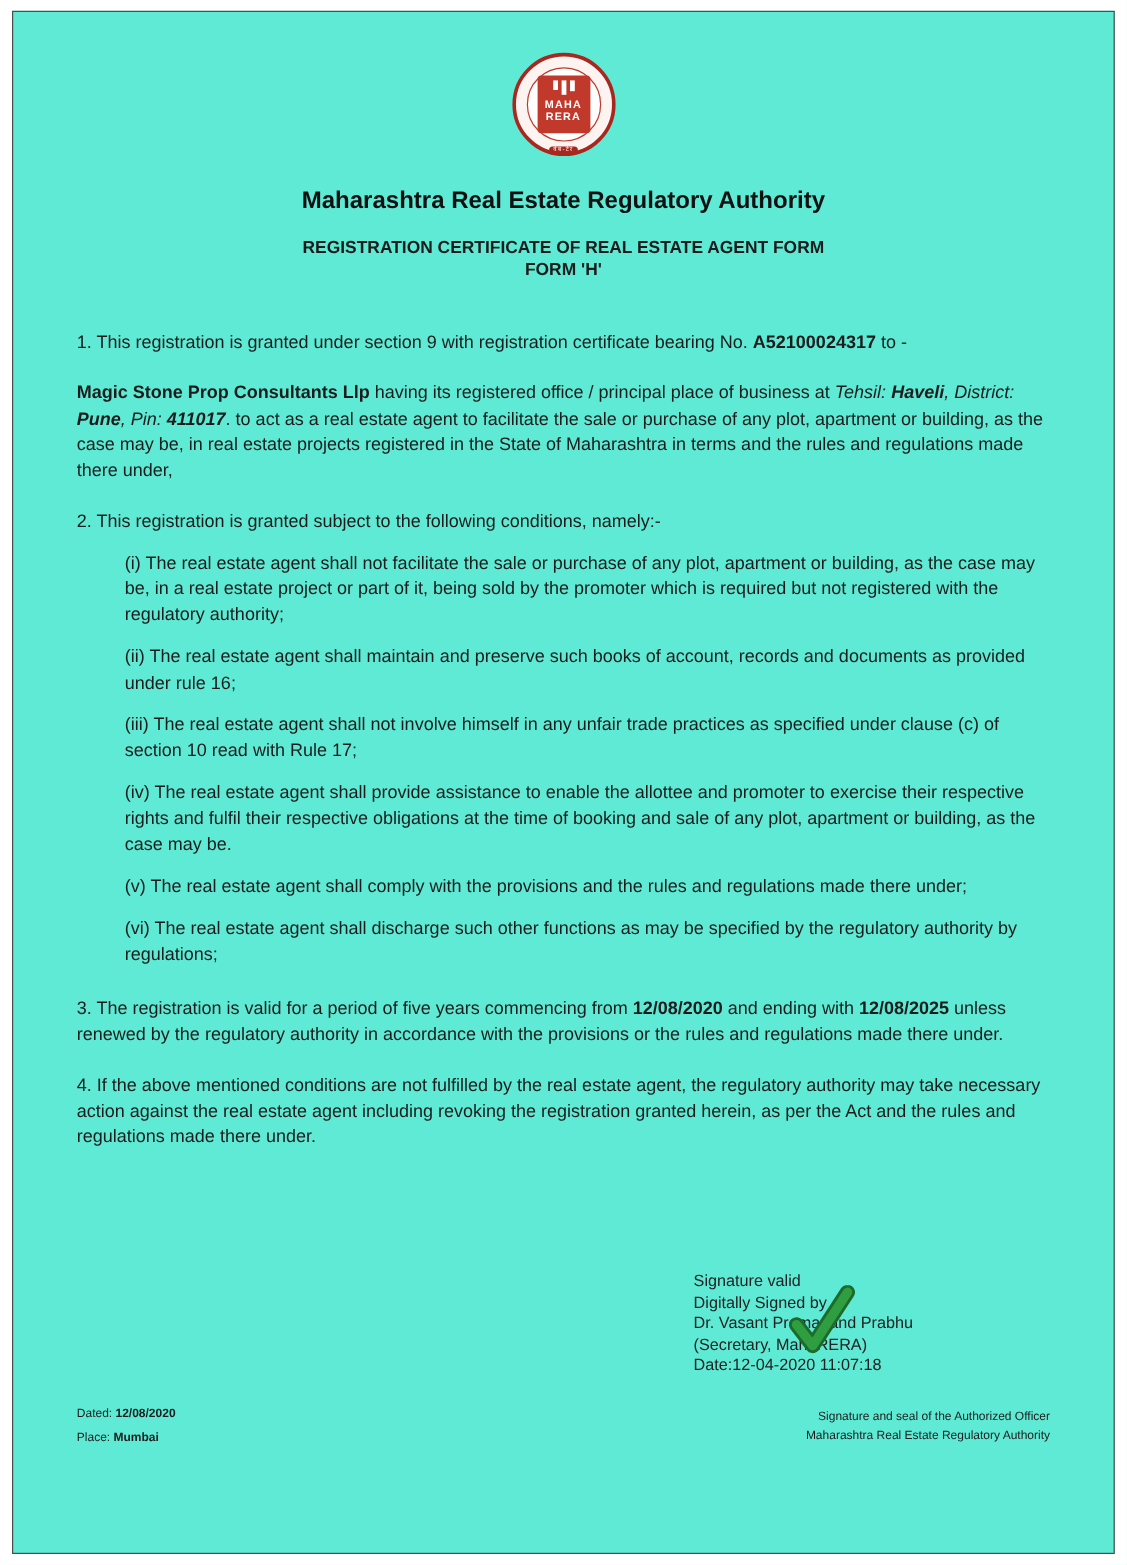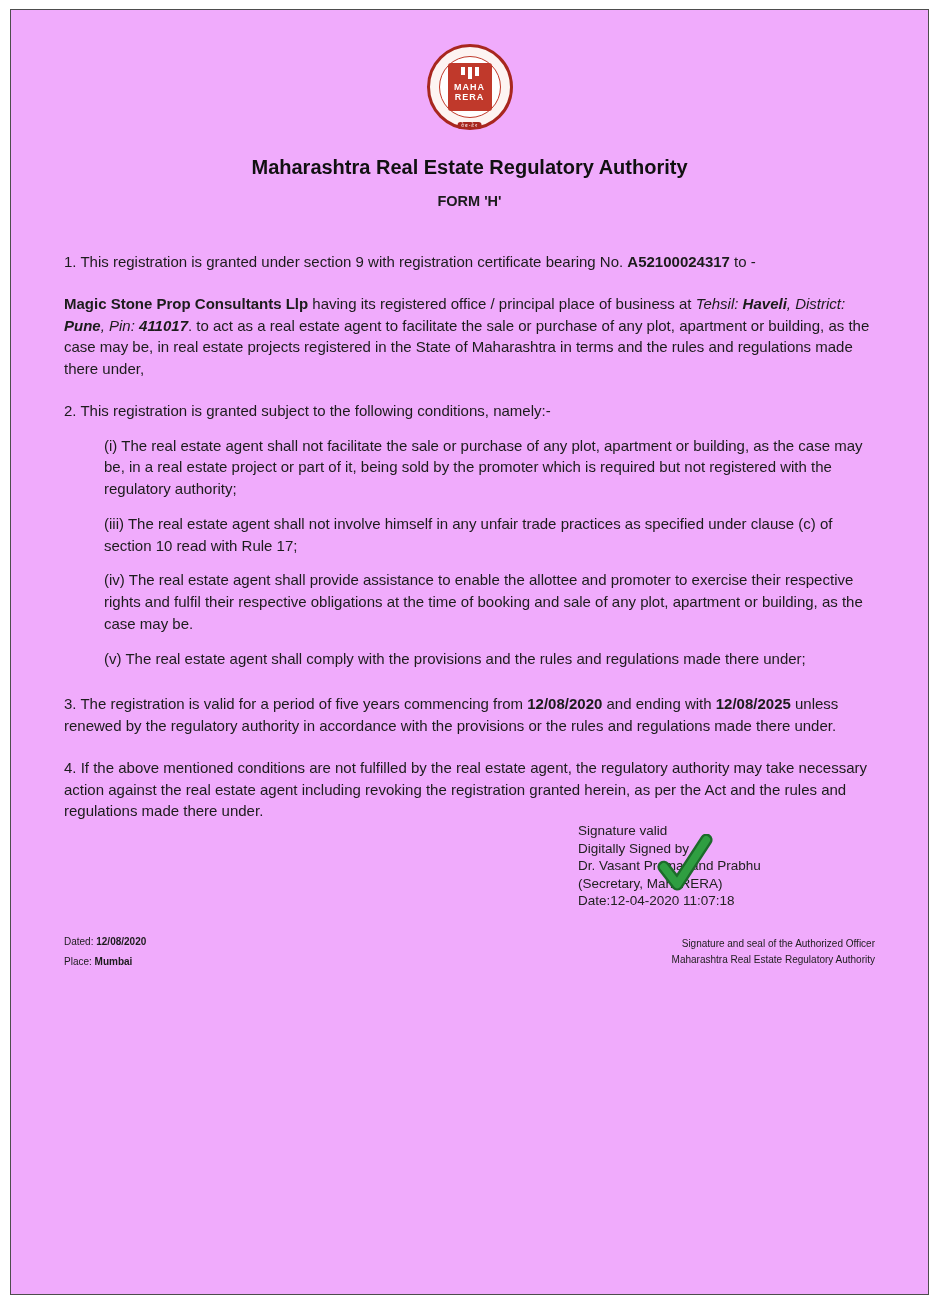--- a/index.html
+++ b/index.html
@@ -8,21 +8,21 @@
     width: 939px; height: 1304px;
     font-family: "Liberation Sans", "DejaVu Sans", sans-serif;
     color: #1c1c1c;
     position: relative;
   }
   .page {
     position: absolute;
     left: 10px; top: 9px;
     width: 919px; height: 1286px;
     border: 1px solid #4d4d4d;
-    background: #f0abfc;
+    background: #5eead4;
     overflow: hidden;
   }
   
   .seal {
     width: 86px; height: 86px;
     margin: 34px auto 0 auto;
     border-radius: 50%;
     border: 3px solid #a8271f;
     background: #fdf4f2;
     position: relative;
@@ -54,31 +54,32 @@
     padding: 0 4px; border-radius: 3px; letter-spacing: 1px;
   }
   
   .title {
     text-align: center;
     font-size: 20px; font-weight: bold;
     margin-top: 26px;
     color: #111;
   }
   .sub1 { text-align: center; font-size: 14.5px; font-weight: bold; margin-top: 20px; }
-  .sub2 { text-align: center; font-size: 14.5px; font-weight: bold; margin-top: 14px; }
+  .sub2 { text-align: center; font-size: 14.5px; font-weight: bold; margin-top: 2px; }
   .rule { text-align: center; font-size: 14px; margin-top: 5px; }
   
   .content { padding: 0 53px; font-size: 15px; line-height: 1.45; }
   .para { margin-top: 20px; text-align: left; }
   .para.first { margin-top: 42px; }
   .conditions { margin-top: 6px; }
   .condition { margin-top: 13px; margin-left: 40px; }
   
   .sig-block {
     position: relative;
+    margin-top: 100px;
     margin-left: 567px;
     font-size: 13.5px;
     line-height: 17.5px;
     color: #222;
     width: 300px;
   }
   .sig-check {
     position: absolute;
     left: 78px; top: 12px;
     width: 58px; height: 62px;
@@ -110,35 +111,38 @@
         <span class="seal-text">
           <span>MAHA</span><br>
           <span>RERA</span>
         </span>
       </div>
     </div>
     <span class="seal-band">वेब-टेर</span>
   </div>
 
   <div class="title">Maharashtra Real Estate Regulatory Authority</div>
+  <div class="sub1">REGISTRATION CERTIFICATE OF REAL ESTATE AGENT FORM</div>
   <div class="sub2">FORM 'H'</div>
 
   <div class="content">
 
     <div class="para first"><span>1. This registration is granted under section 9 with registration certificate bearing No. </span><span style="font-weight: bold; margin-top: 15px;">A52100024317</span><span> to -</span></div>
 
     <div class="para"><span style="font-weight: bold;">Magic Stone Prop Consultants Llp</span><span> having its registered office / principal place of business at </span><span style="font-style: italic;">Tehsil: </span><span style="font-weight: bold; font-style: italic;">Haveli</span><span style="font-style: italic;">, District: </span><span style="font-weight: bold; font-style: italic;">Pune</span><span style="font-style: italic;">, Pin: </span><span style="font-weight: bold; font-style: italic;">411017</span><span>. to act as a real estate agent to facilitate the sale or purchase of any plot, apartment or building, as the case may be, in real estate projects registered in the State of Maharashtra in terms&nbsp;and the rules and regulations made there under,</span></div>
 
     <div class="para">2. This registration is granted subject to the following conditions, namely:-</div>
 
     <div class="conditions">
       <div class="condition">(i) The real estate agent shall not facilitate the sale or purchase of any plot, apartment or building, as the case may be, in a real estate project or part of it, being sold by the promoter which is required but not registered with the regulatory authority;</div>
+      <div class="condition">(ii) The real estate agent shall maintain and preserve such books of account, records and documents as provided under rule 16;</div>
       <div class="condition">(iii) The real estate agent shall not involve himself in any unfair trade practices as specified under clause (c) of section 10 read with Rule 17;</div>
       <div class="condition">(iv) The real estate agent shall provide assistance to enable the allottee and promoter to exercise their respective rights and fulfil their respective obligations at the time of booking and sale of any plot, apartment or building, as the case may be.</div>
       <div class="condition">(v) The real estate agent shall comply with the provisions and the rules and regulations made there under;</div>
+      <div class="condition">(vi) The real estate agent shall discharge such other functions as may be specified by the regulatory authority by regulations;</div>
     </div>
 
     <div class="para" style="margin-top:24px"><span>3. The registration is valid for a period of five years commencing from </span><span style="font-weight: bold;">12/08/2020</span><span> and ending with </span><span style="font-weight: bold;">12/08/2025</span><span> unless renewed by the regulatory authority in accordance with the provisions or the rules and regulations made there under.</span></div>
 
     <div class="para">4. If the above mentioned conditions are not fulfilled by the real estate agent, the regulatory authority may take necessary action against the real estate agent including revoking the registration granted herein, as per the Act and the rules and regulations made there under.</div>
 
   </div>
 
   <div class="sig-block">
     <div>Signature valid</div>

